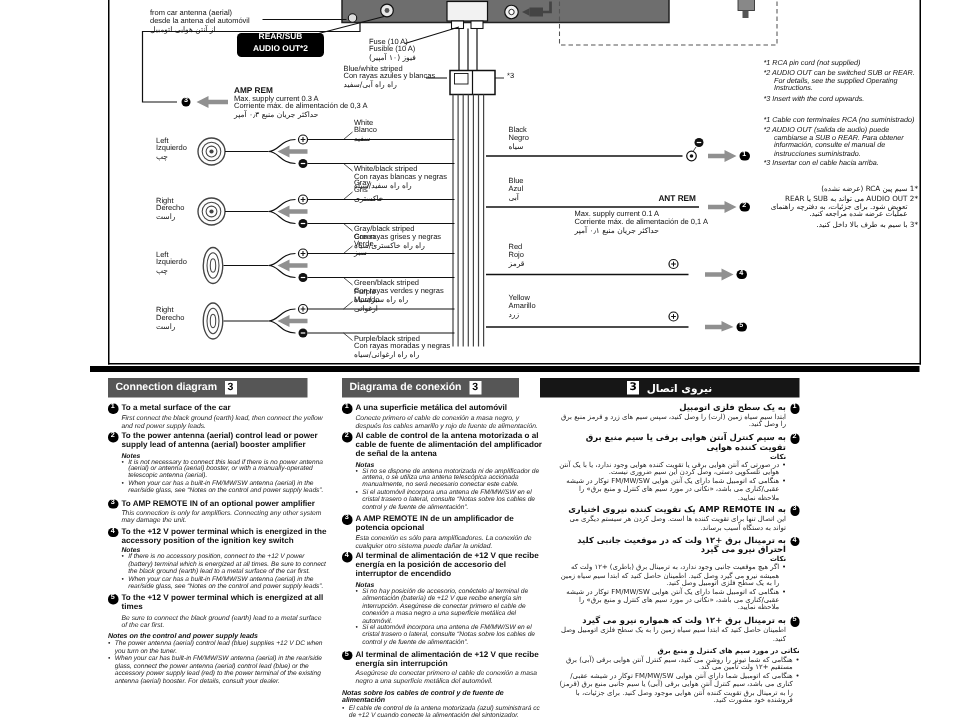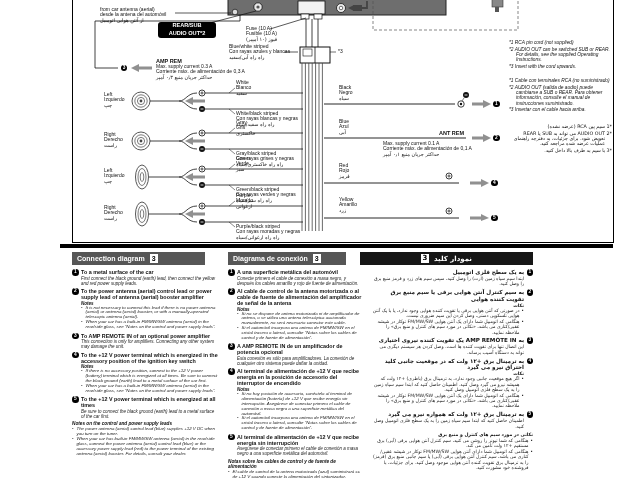--- a/index.html
+++ b/index.html
@@ -443,21 +443,21 @@
         <div class="ibody">Asegúrese de conectar primero el cable de conexión a masa negro a una superficie metálica del automóvil.</div>
       </div>
       <div class="fhead">Notas sobre los cables de control y de fuente de alimentación</div>
       <div class="bullet">El cable de control de la antena motorizada (azul) suministrará cc de +12 V cuando conecte la alimentación del sintonizador.</div>
       <div class="bullet">Si el automóvil dispone de una antena de FM/MW/SW incorporada en el cristal trasero o lateral, conecte el cable de control de antena motorizada (azul) o el cable de fuente de alimentación auxiliar (rojo) al terminal de alimentación del amplificador de antena existente. Para obtener más información, consulte a su distribuidor.</div>
     </div>
   </div>
 
   <div class="col rtl" style="left:360px;width:173px">
     <div class="col-head dark" style="width:173px">
-      <span>نمودار کلید</span>
+      <span>نیروی اتصال</span>
       <span class="head-box">3</span>
     </div>
     <div class="items" style="width:162px;margin-right:0;margin-left:11px">
       <div class="item">
         <span class="num">1</span>
         <div class="ititle">به یک سطح فلزی اتومبیل</div>
         <div class="ibody">ابتدا سیم سیاه زمین (ارت) را وصل کنید، سپس سیم های زرد و قرمز منبع برق را وصل کنید.</div>
       </div>
       <div class="item">
         <span class="num">2</span>

